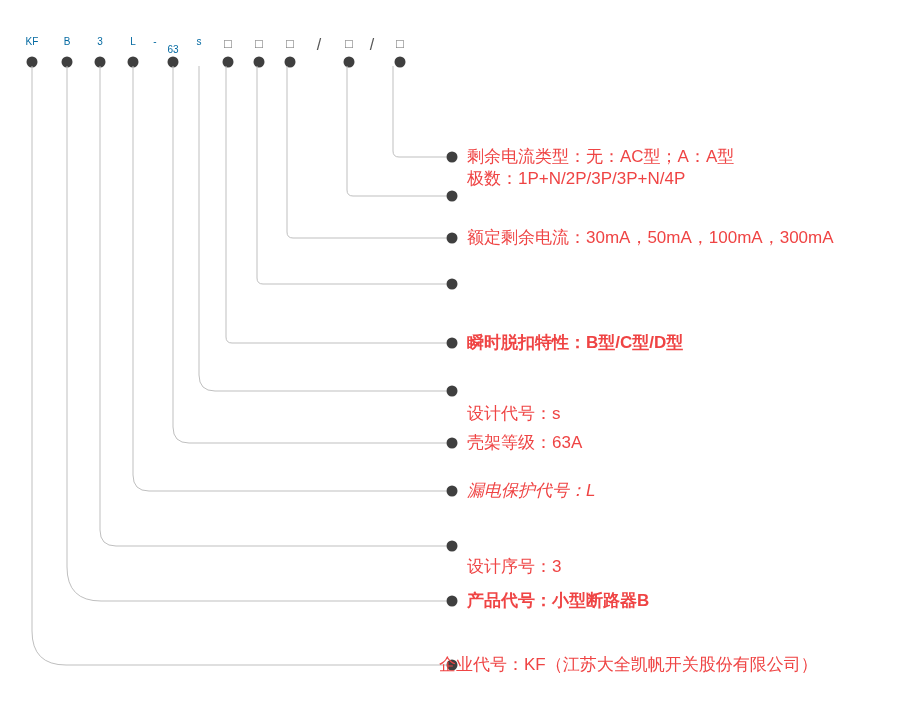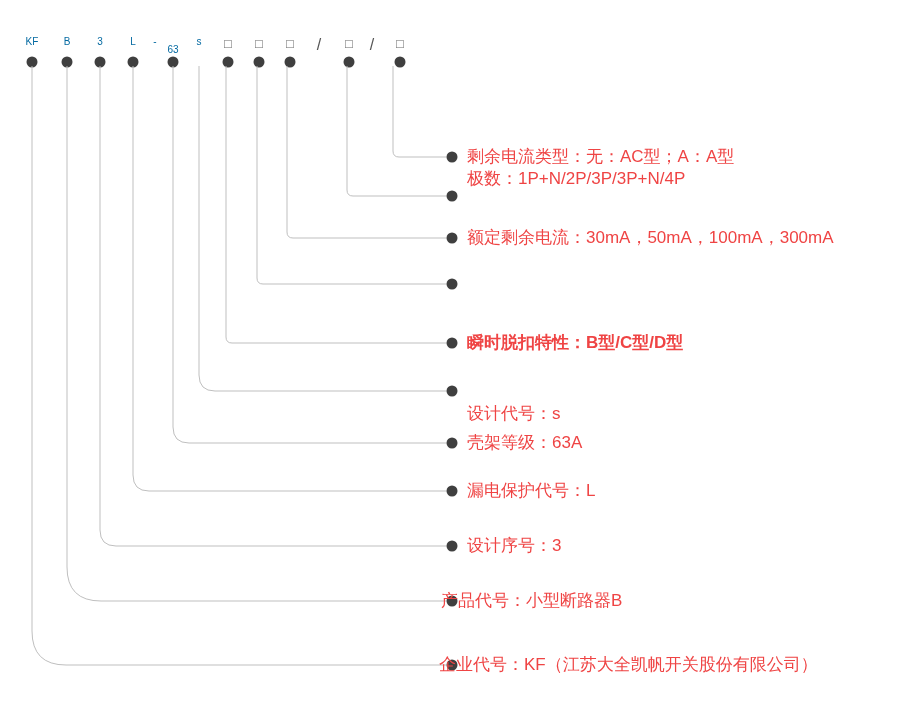--- a/index.html
+++ b/index.html
@@ -111,19 +111,19 @@
     </div>
 
   <div id="desc-list">
       <div class="desc-row" style="left: 467px; top: 146px;"><span>剩余电流类型：无：AC型；A：A型</span></div>
       <div class="desc-row" style="left: 467px; top: 168px;"><span>极数：1P+N/2P/3P/3P+N/4P</span></div>
       <div class="desc-row" style="left: 467px; top: 227px;"><span>额定剩余电流：30mA，50mA，100mA，300mA</span></div>
       <div class="desc-row" style="left: 467px; top: 273px;"></div>
       <div class="desc-row" style="left: 467px; top: 332px; font-weight: bold;"><span>瞬时脱扣特性：B型/C型/D型</span></div>
       <div class="desc-row" style="left: 467px; top: 367px; margin-top: 36px;"><span>设计代号：s</span></div>
       <div class="desc-row" style="left: 467px; top: 432px; text-align: center;"><span>壳架等级：63A</span></div>
-      <div class="desc-row" style="left: 467px; top: 480px;"><span>漏电保护代号：L</span></div>
-      <div class="desc-row" style="left: 467px; top: 535px;"><span>设计序号：3</span></div>
-      <div class="desc-row" style="left: 441px; top: 590px;"><span>产品代号：小型断路器B</span></div>
+      <div class="desc-row" style="left: 467px; top: 480px; font-style: italic;"><span>漏电保护代号：L</span></div>
+      <div class="desc-row" style="left: 467px; top: 556px;"><span>设计序号：3</span></div>
+      <div class="desc-row" style="left: 467px; top: 590px; font-weight: bold;"><span>产品代号：小型断路器B</span></div>
       <div class="desc-row" style="left: 439px; top: 654px;"><span>企业代号：KF（江苏大全凯帆开关股份有限公司）</span></div>
     </div>
 
 </div>
 
 </body></html>

